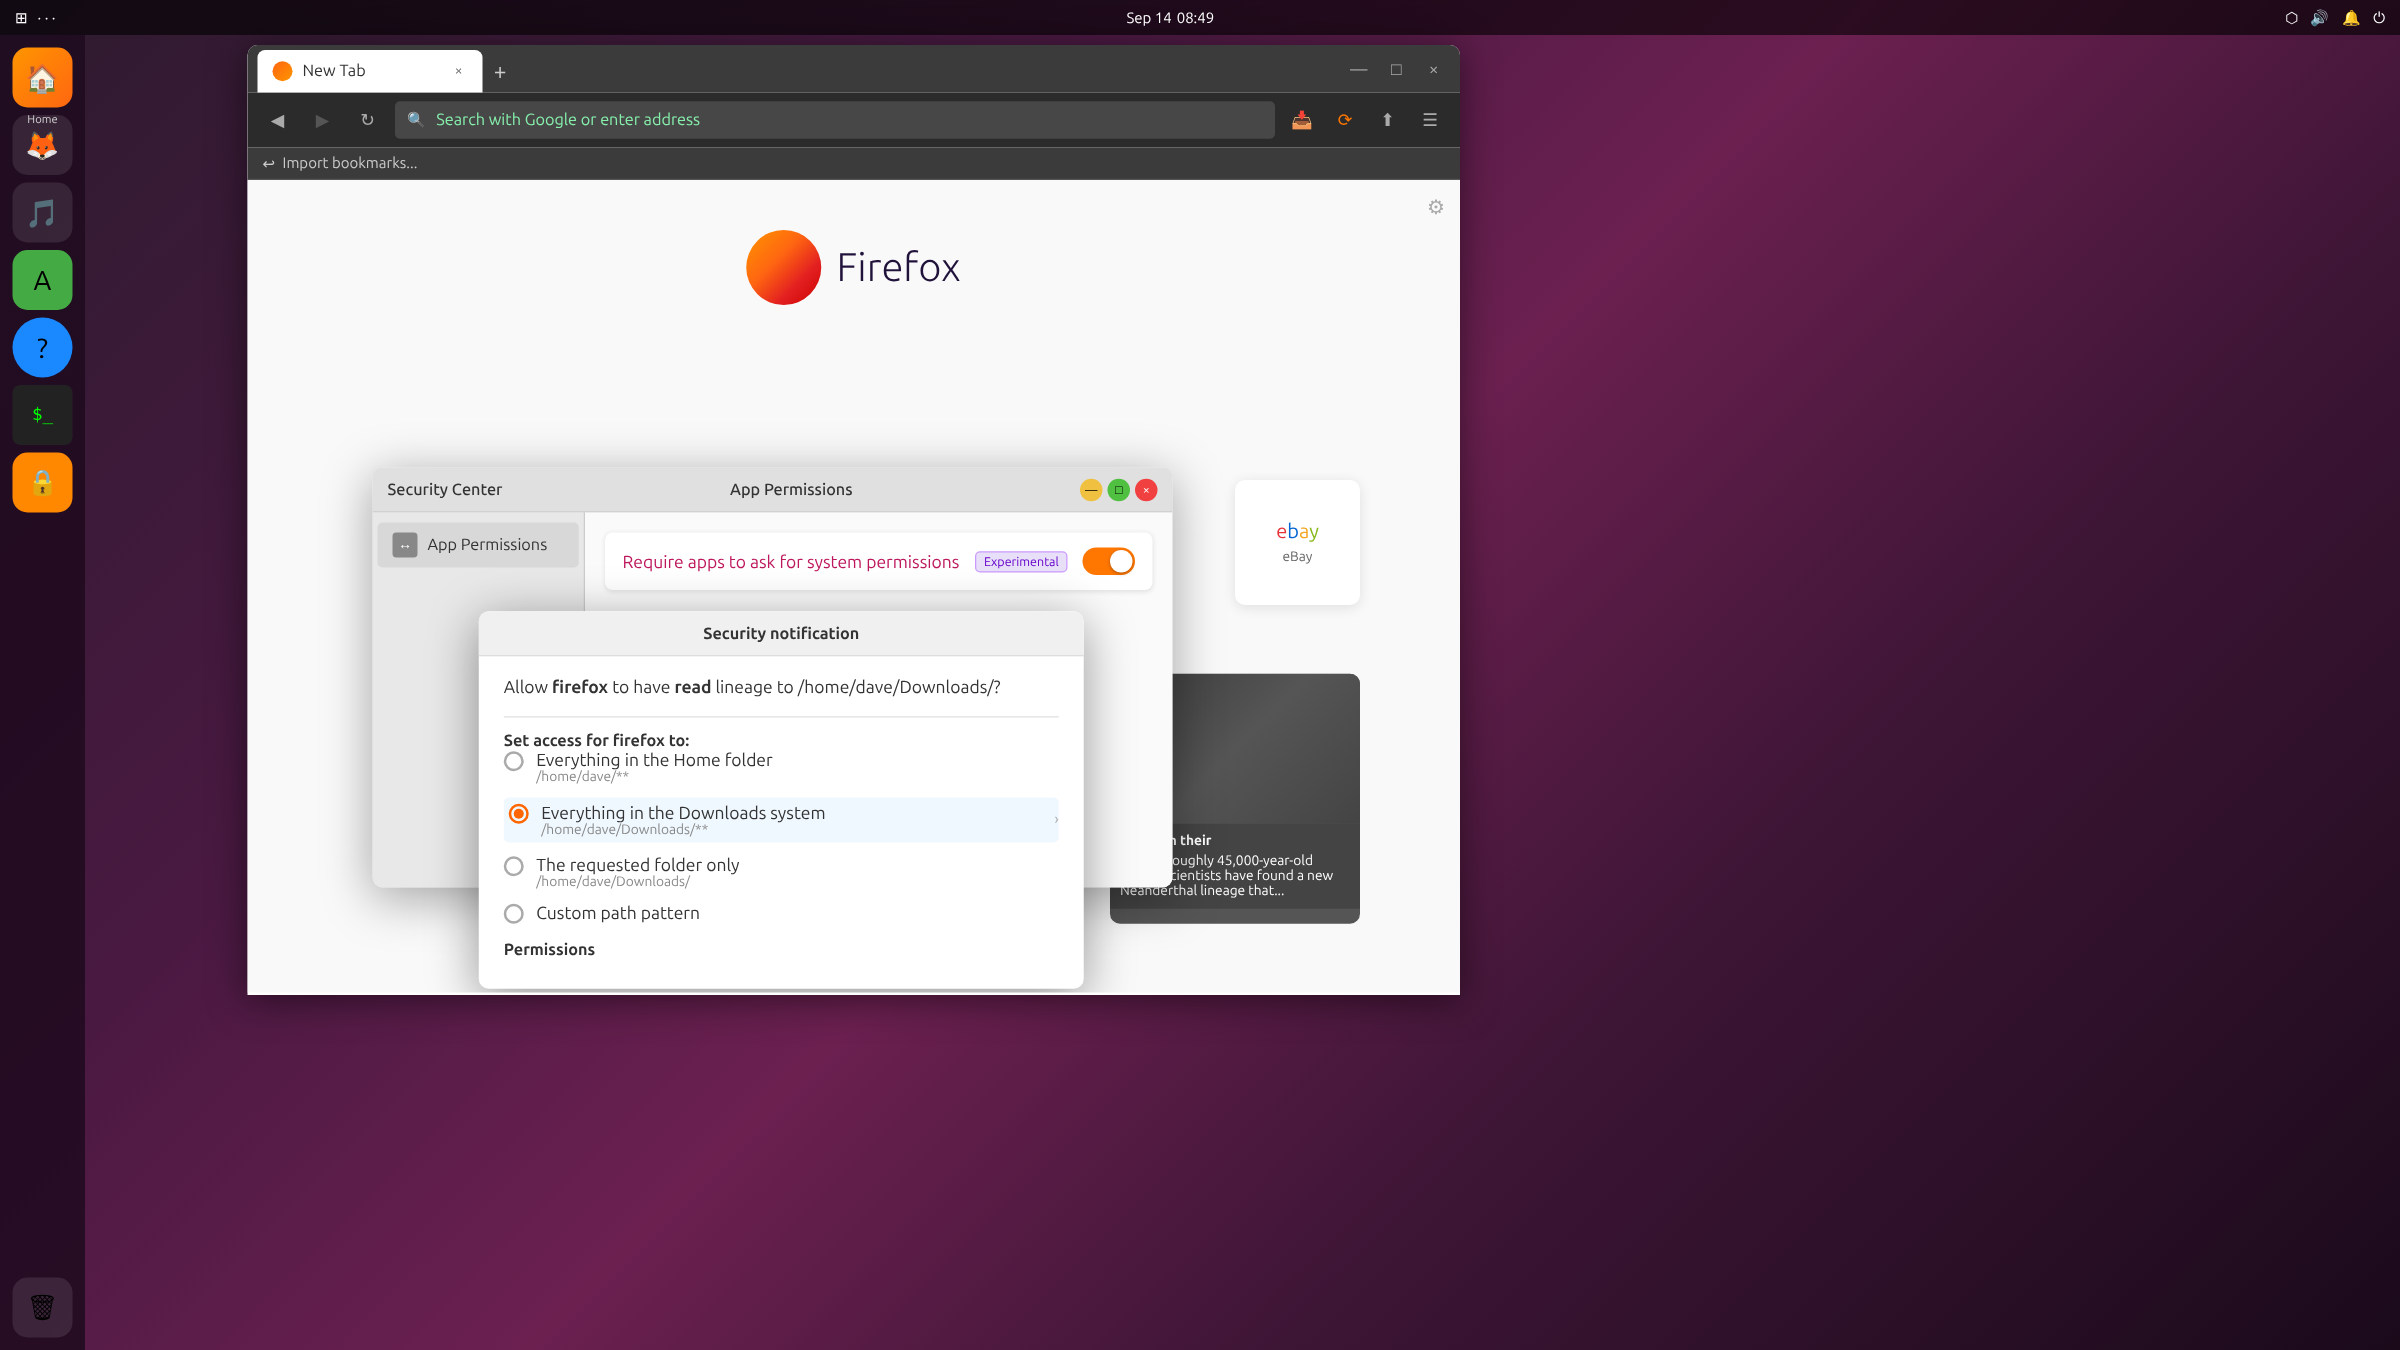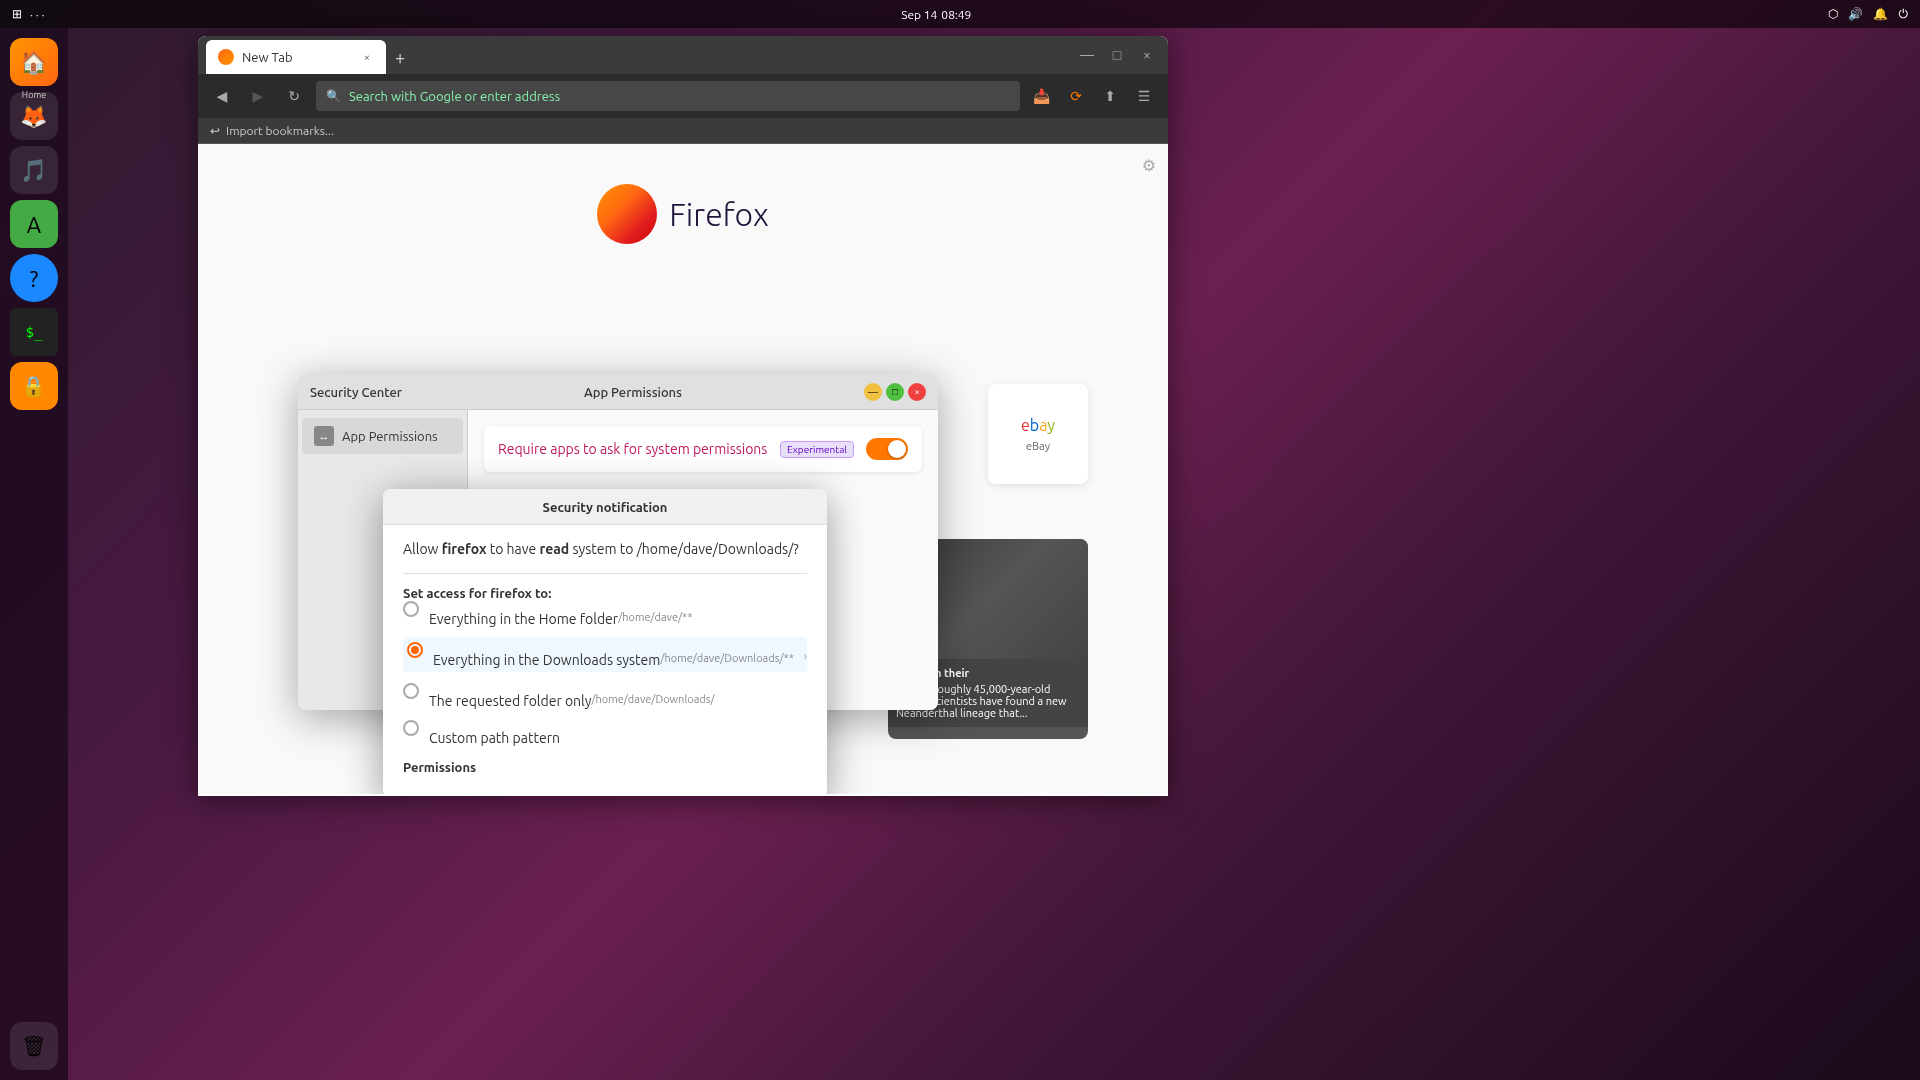--- a/index.html
+++ b/index.html
@@ -304,21 +304,21 @@
       top: 2px;
       right: 2px;
       box-shadow: 0 1px 3px rgba(0,0,0,0.3);
     }
 
     
     .notif-dialog {
       position: absolute;
       top: 345px;
       left: 185px;
-      width: 444px;
+      width: 484px;
       background: #fff;
       border-radius: 8px;
       box-shadow: 0 8px 40px rgba(0,0,0,0.4);
       overflow: hidden;
       z-index: 20;
     }
     .notif-titlebar {
       background: #f0f0f0;
       border-bottom: 1px solid #ddd;
       height: 36px;
@@ -368,21 +368,21 @@
       display: flex; align-items: center; justify-content: center;
     }
     .radio-inner {
       width: 8px; height: 8px;
       border-radius: 50%;
       background: #ff6600;
     }
     .radio-outer.selected {
       border-color: #ff6600;
     }
-    .radio-label-group { display: flex; flex-direction: row; margin-top: 11px; }
+    .radio-label-group { display: flex; flex-direction: column; }
     .radio-label { font-size: 14px; color: #333; }
     .radio-sublabel { font-size: 11px; color: #888; }
     .expand-arrow {
       position: absolute;
       right: 0;
       top: 50%;
       transform: translateY(-50%);
       color: #aaa;
       font-size: 12px;
     }
@@ -620,21 +620,21 @@
           </div>
         </div>
       </div>
 
       <div class="notif-dialog">
         <div class="notif-titlebar">
           <span class="notif-title">Security notification</span>
         </div>
         <div class="notif-body">
           <div class="notif-question">
-            <span>Allow </span><strong>firefox</strong><span> to have </span><strong>read</strong><span> system to </span><span>/home/dave/Downloads/</span><span>?</span>
+            <span>Allow </span><strong>firefox</strong><span> to have </span><strong>read</strong><span> lineage to </span><span>/home/dave/Downloads/</span><span>?</span>
           </div>
           <div class="notif-divider"></div>
 
           <div class="access-section-title">Set access for firefox to:</div>
 
           <div class="radio-option">
             <div class="radio-outer"></div>
             <div class="radio-label-group">
               <span class="radio-label">Everything in the Home folder</span>
               <span class="radio-sublabel">/home/dave/**</span>

